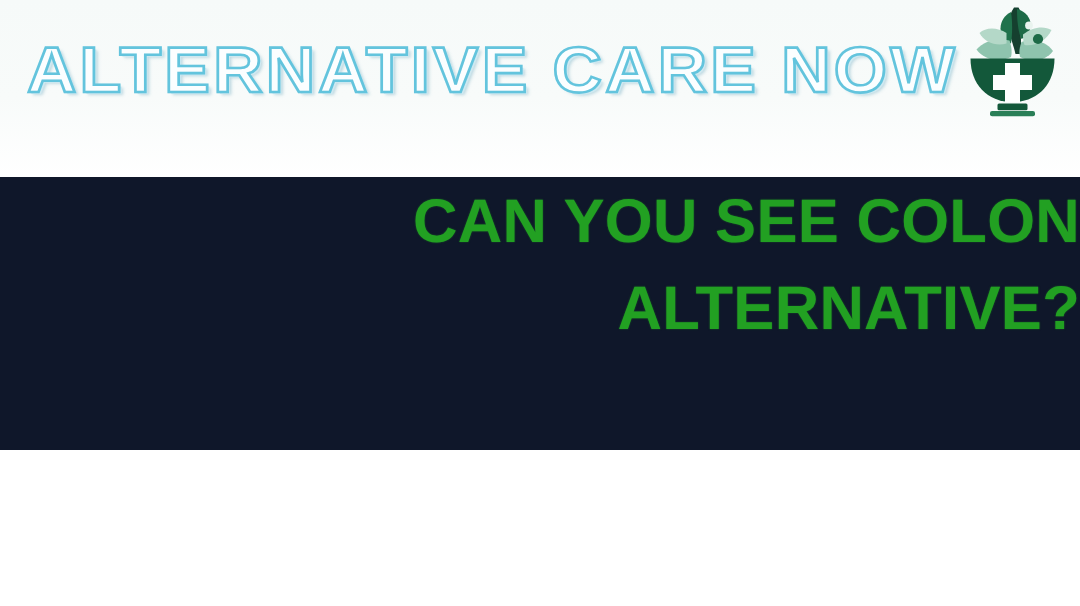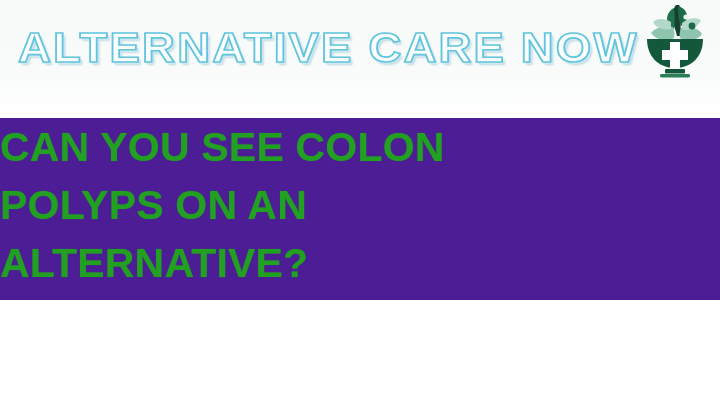--- a/index.html
+++ b/index.html
@@ -11,21 +11,21 @@
     height: 404px;
     overflow: hidden;
     background: #ffffff;
     font-family: "Liberation Sans", sans-serif;
   }
 
   #canvas {
     position: relative;
     width: 720px;
     height: 404px;
-    background: #4c1d95;
+    background: #0f172a;
   }
 
   
   .bg-tint {
     position: absolute;
     left: 0;
     top: 0;
     width: 720px;
     height: 118px;
     background: linear-gradient(180deg, #f6faf9 0%, #f8fbfa 55%, #ffffff 100%);
@@ -80,21 +80,21 @@
     width: 64px;
     height: 78px;
   }
 
   
   .title-block {
     position: absolute;
     left: 0;
     top: 118px;
     width: 720px;
-    text-align: left;
+    text-align: right;
   }
   .title-line {
     font-family: "Liberation Sans", sans-serif;
     font-weight: 700;
     font-size: 41px;
     line-height: 58px;
     letter-spacing: 0.2px;
     color: #22a022;
     white-space: nowrap;
     text-shadow: 0 0 1.2px rgba(34, 160, 34, 0.55);
@@ -141,19 +141,18 @@
         <path d="M27 39 L37 39 L37 47 L45 47 L45 57 L37 57 L37 65 L27 65 L27 57 L19 57 L19 47 L27 47 Z" fill="#ffffff"></path>
 
         <rect x="22" y="66" width="20" height="4.5" rx="1" fill="#13583a"></rect>
         <rect x="17" y="71" width="30" height="3.5" rx="1.4" fill="#2a7f57"></rect>
       </svg>
     </div>
   </div>
 
   <div class="title-block">
     <div class="title-line">CAN YOU SEE COLON</div>
-    <div class="title-line">POLYPS ON AN</div>
     <div class="title-line">ALTERNATIVE?</div>
   </div>
 
   <div class="content-blank"></div>
 
 </div>
 
 </body></html>

